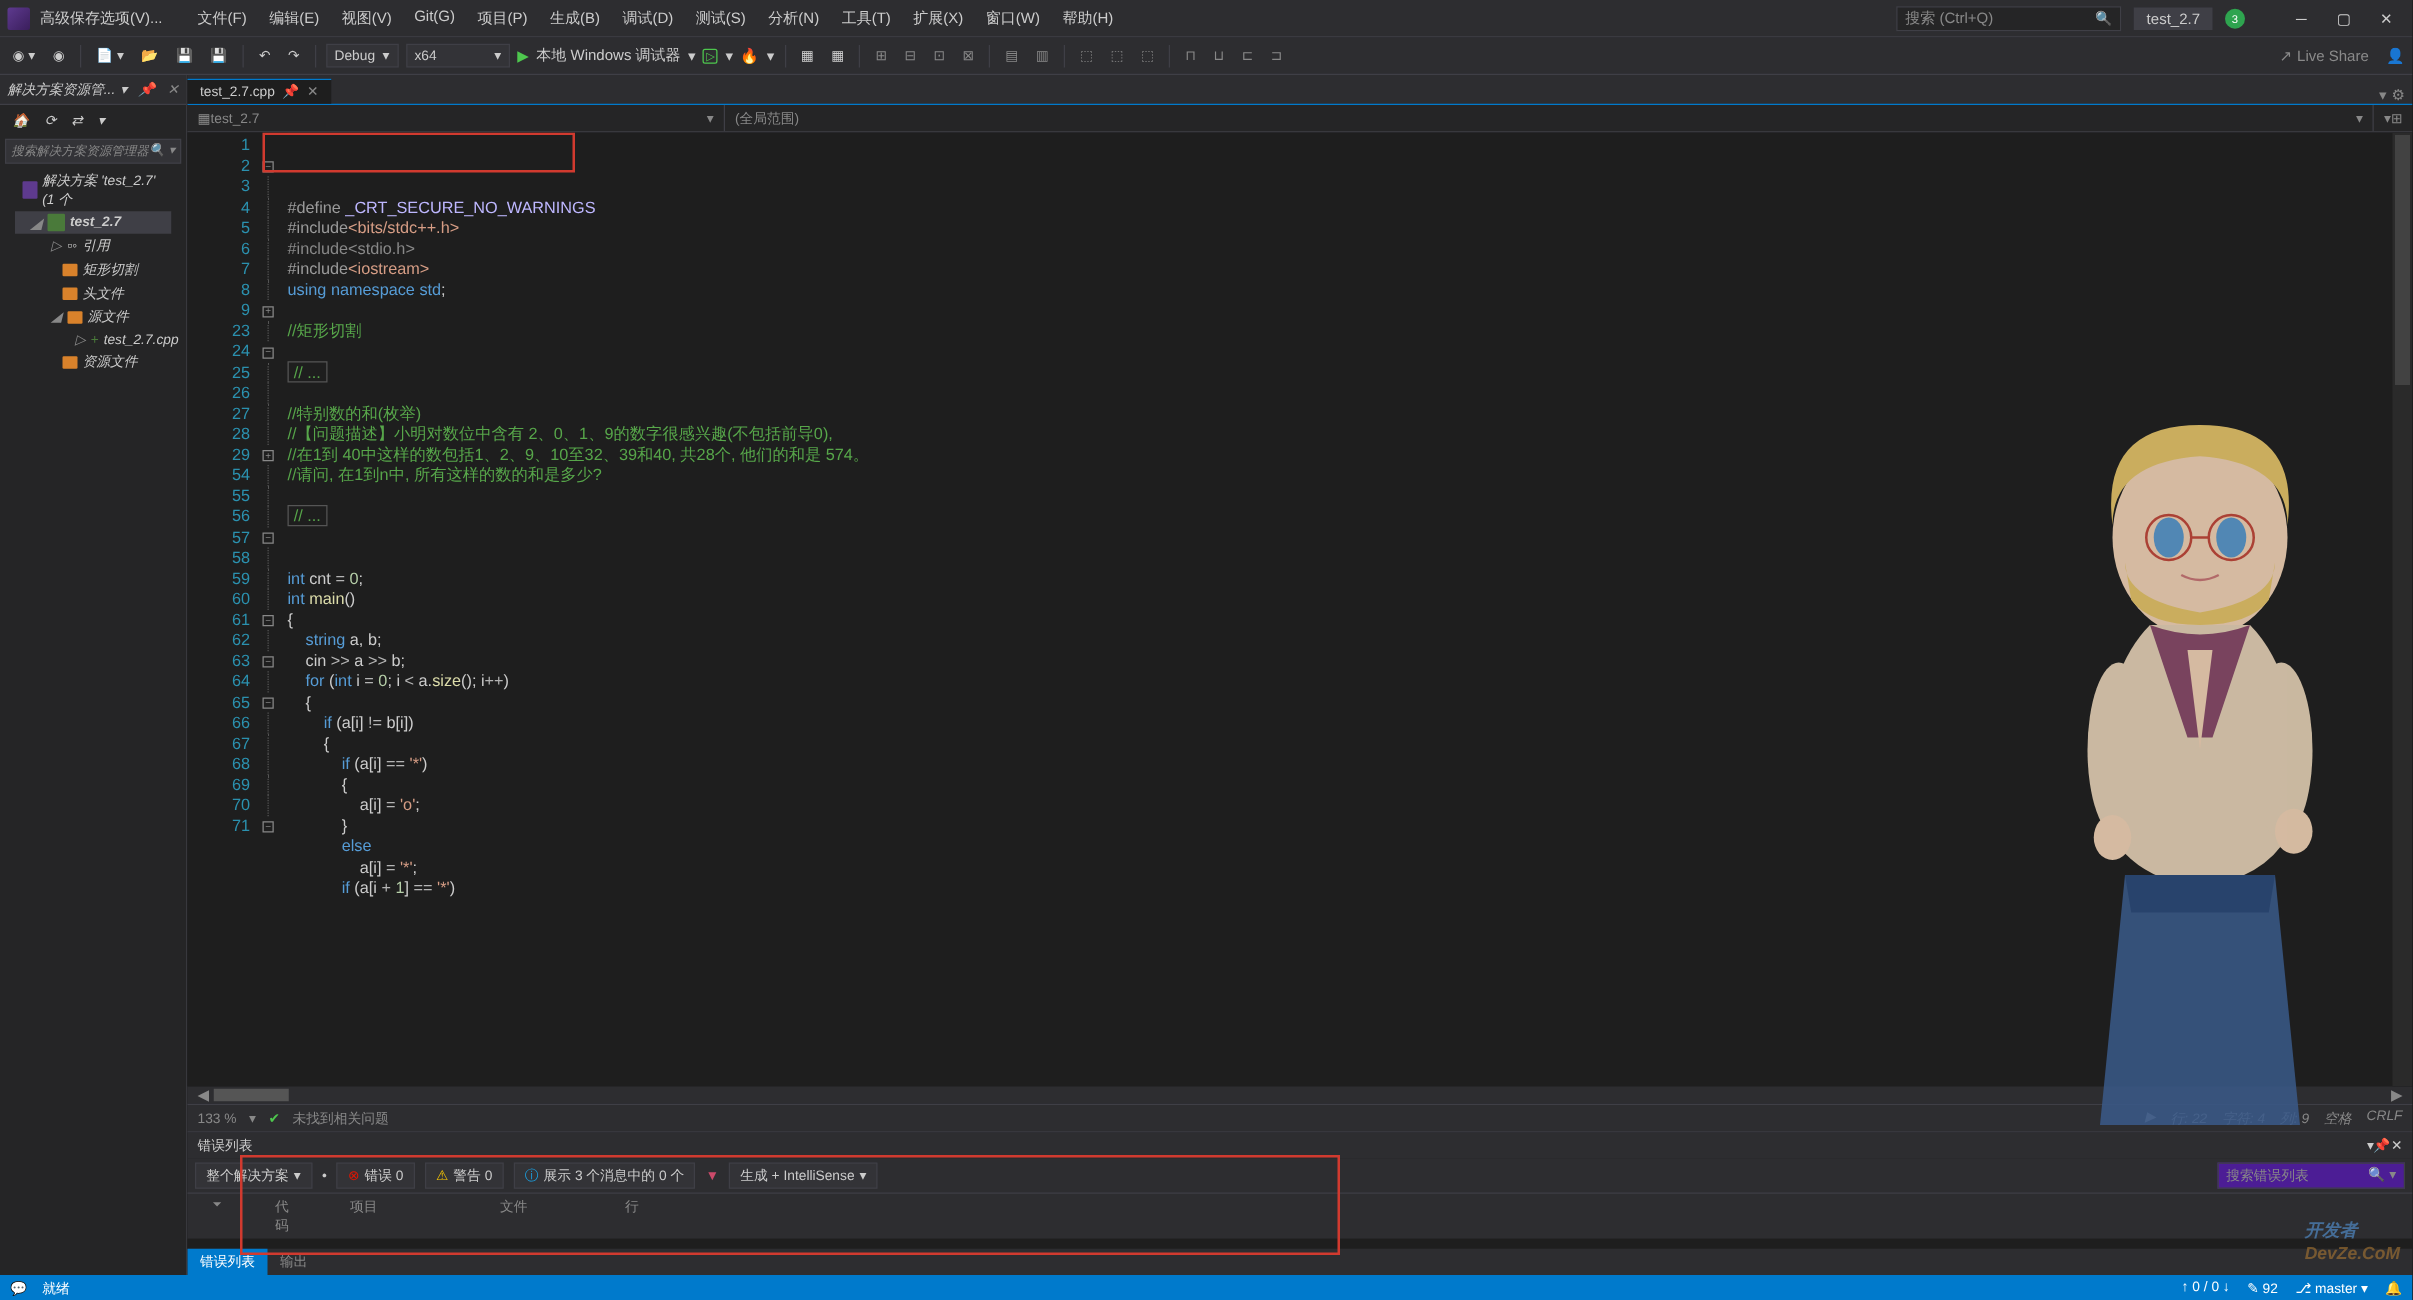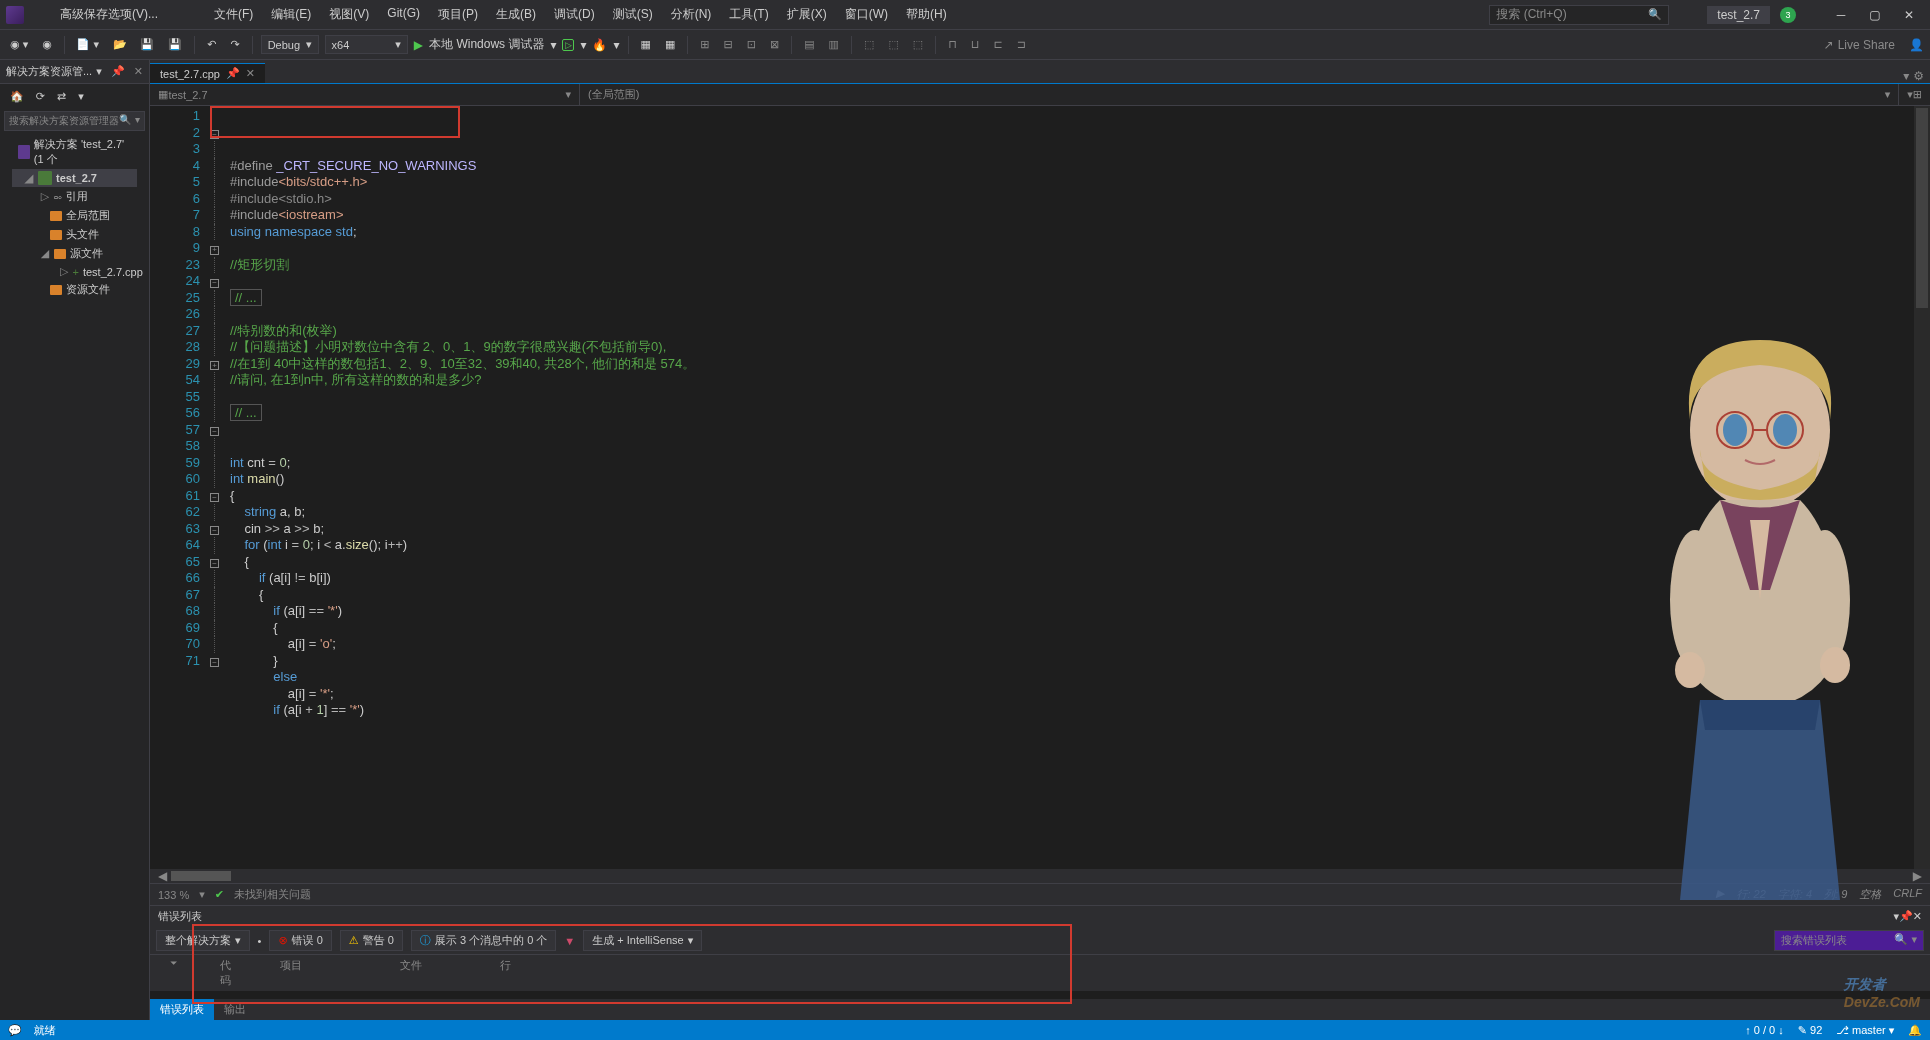--- a/index.html
+++ b/index.html
@@ -1,19 +1,19 @@
 <!DOCTYPE html>
 <html><head>
 <meta charset="utf-8">
 <style>
 * { margin: 0; padding: 0; box-sizing: border-box; font-family: "Microsoft YaHei", "Segoe UI", sans-serif; }
 body { background: #1e1e1e; color: #cccccc; font-size: 12px; overflow: hidden; width: 1930px; height: 1040px; position: relative; }
 
 
-.titlebar { height: 30px; background: #2d2d30; display: flex; align-items: center; padding: 0 6px; border-bottom: 1px solid #3f3f46; gap: 28px; }
+.titlebar { height: 30px; background: #2d2d30; display: flex; align-items: center; padding: 0 6px; border-bottom: 1px solid #3f3f46; }
 .vs-logo { width: 18px; height: 18px; background: linear-gradient(135deg, #5e3a8f, #3a1e5c); border-radius: 2px; margin-right: 8px; }
 .titlebar-title { color: #ccc; font-size: 12px; margin-right: 20px; }
 .menubar { display: flex; gap: 2px; flex: 1; }
 .menu-item { padding: 4px 8px; color: #ccc; cursor: pointer; }
 .search-box { background: #252526; border: 1px solid #3f3f46; width: 180px; height: 20px; padding: 2px 6px; color: #888; display: flex; align-items: center; }
 .search-icon { margin-left: auto; color: #888; font-size: 11px; }
 .tb-right { display: flex; align-items: center; gap: 10px; margin-left: 10px; }
 .proj-btn { background: #3f3f46; padding: 2px 10px; color: #ccc; }
 .win-btns { display: flex; gap: 4px; margin-left: 20px; }
 .win-btn { width: 30px; height: 22px; display: flex; align-items: center; justify-content: center; color: #ccc; }
@@ -26,21 +26,21 @@
 .combo { background: #333337; border: 1px solid #3f3f46; padding: 2px 6px; color: #ccc; display: flex; align-items: center; gap: 6px; font-size: 11px; }
 .play-green { color: #4ec74e; }
 .play-outline { color: #4ec74e; border: 1px solid #4ec74e; border-radius: 2px; width: 12px; height: 12px; font-size: 9px; display: inline-flex; align-items: center; justify-content: center; }
 .orange-icon { color: #d9822b; }
 .liveshare { margin-left: auto; color: #8a8a8a; display: flex; align-items: center; gap: 4px; }
 
 
 .main { display: flex; height: calc(100% - 30px - 30px - 20px); }
 
 
-.solexp { width: 150px; background: #252526; border-right: 1px solid #3f3f46; display: flex; flex-direction: column; }
+.solexp { width: 150px; background: #252526; border-right: 1px solid #3f3f46; display: flex; flex-direction: column; font-style: italic; }
 .panel-header { background: #2d2d30; padding: 4px 6px; display: flex; align-items: center; font-size: 11px; color: #ccc; border-bottom: 1px solid #3f3f46; }
 .panel-close { margin-left: auto; color: #888; }
 .panel-toolbar { padding: 4px 6px; display: flex; gap: 4px; color: #888; }
 .panel-toolbar .tb-btn { font-size: 11px; }
 .panel-search { background: #333337; border: 1px solid #3f3f46; margin: 2px 4px; padding: 2px 4px; color: #888; font-size: 10px; display: flex; }
 .tree { padding: 2px 12px; font-size: 11px; }
 .tree-item { padding: 2px 4px 2px 20px; color: #ccc; display: flex; align-items: center; gap: 4px; }
 .tree-item.sel { background: #3f3f46; }
 .tree-item.bold { font-weight: bold; }
 .tree-icon { width: 14px; height: 14px; display: inline-block; }
@@ -233,21 +233,21 @@
           <span class="tree-icon icon-proj"></span>
           <span>test_2.7</span>
       </div>
       <div class="tree-item" style="padding-left:28px">
         <span class="tree-arrow">▷</span>
           <span>▫◦</span>
           <span>引用</span>
       </div>
       <div class="tree-item" style="padding-left:38px">
         <span class="tree-icon icon-folder"></span>
-          <span>全局范围</span>
+          <span>矩形切割</span>
       </div>
       <div class="tree-item" style="padding-left:38px">
         <span class="tree-icon icon-folder"></span>
           <span>头文件</span>
       </div>
       <div class="tree-item" style="padding-left:28px">
         <span class="tree-arrow">◢</span>
           <span class="tree-icon icon-folder"></span>
           <span>源文件</span>
       </div>

